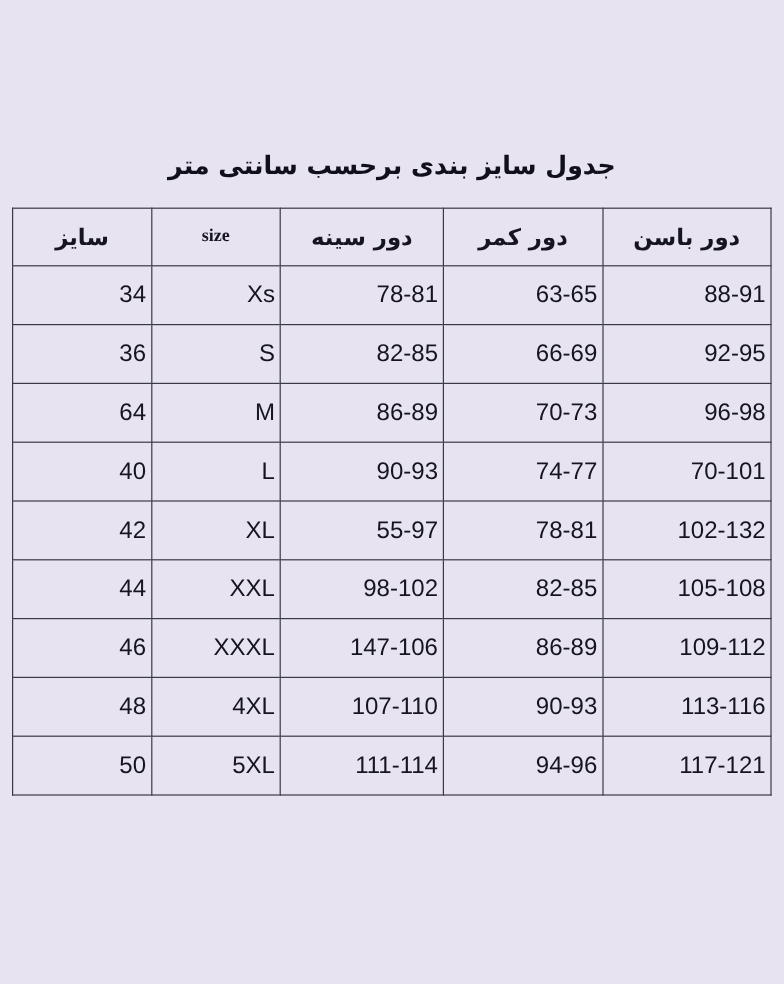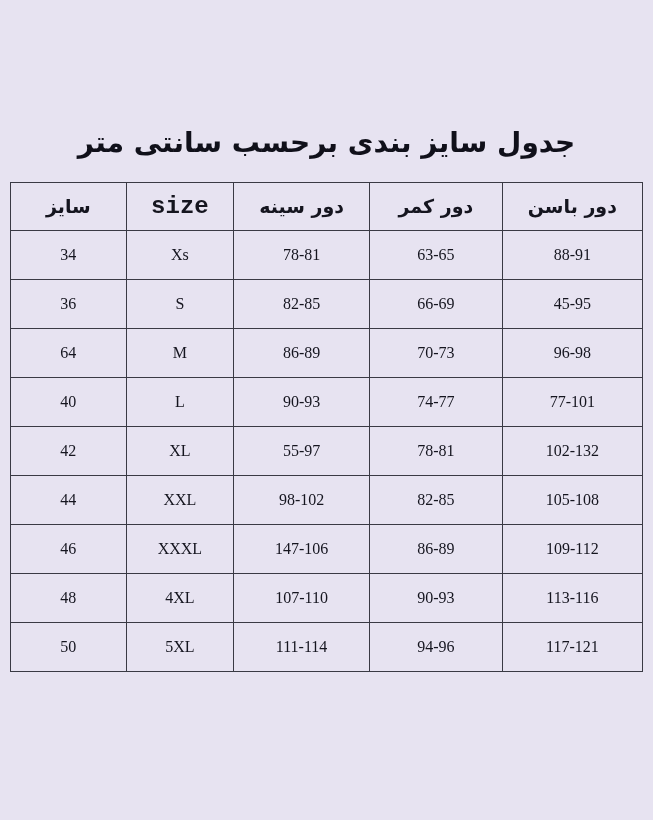--- a/index.html
+++ b/index.html
@@ -19,21 +19,21 @@
     height: 820px;
     background: #e7e3f1;
     display: flex;
     flex-direction: column;
     align-items: center;
   }
   .title {
     margin-top: 126px;
     font-family: "DejaVu Sans", sans-serif;
     font-weight: bold;
-    font-size: 28px;
+    font-size: 21px;
     color: #10101a;
     direction: rtl;
     text-align: center;
     letter-spacing: 0px;
     line-height: 1.2;
   }
   .table-wrap {
     margin-top: 22px;
     width: 633px;
   }
@@ -51,29 +51,30 @@
     background: transparent;
   }
   table.size-table th {
     font-family: "DejaVu Sans", sans-serif;
     font-weight: bold;
     font-size: 19px;
     height: 47px;
     padding: 0 24px;
   }
   table.size-table th.latin {
-    font-family: Liberation Mono, monospace;
+    font-family: Liberation Serif, serif;
     font-weight: bold;
-    font-size: 24px;
+    font-size: 15px;
   }
   table.size-table td {
-    font-family: Liberation Serif, serif;
-    font-size: 16px;
+    font-family: Liberation Sans, sans-serif;
+    font-size: 20px;
     height: 48px;
     padding: 0 4px;
+    text-align: right;
   }
   col.c-hip   { width: 22.2%; }
   col.c-waist { width: 21.0%; }
   col.c-bust  { width: 21.5%; }
   col.c-size  { width: 17.0%; }
   col.c-num   { width: 18.3%; }
 </style>
 </head>
 <body>
 
@@ -101,35 +102,35 @@
       </thead>
       <tbody>
         <tr>
           <td>88-91</td>
           <td>63-65</td>
           <td>78-81</td>
           <td>Xs</td>
           <td>34</td>
         </tr>
         <tr>
-          <td>45-95</td>
+          <td>92-95</td>
           <td>66-69</td>
           <td>82-85</td>
           <td>S</td>
           <td>36</td>
         </tr>
         <tr>
           <td>96-98</td>
           <td>70-73</td>
           <td>86-89</td>
           <td>M</td>
           <td>64</td>
         </tr>
         <tr>
-          <td>77-101</td>
+          <td>70-101</td>
           <td>74-77</td>
           <td>90-93</td>
           <td>L</td>
           <td>40</td>
         </tr>
         <tr>
           <td>102-132</td>
           <td>78-81</td>
           <td>55-97</td>
           <td>XL</td>

